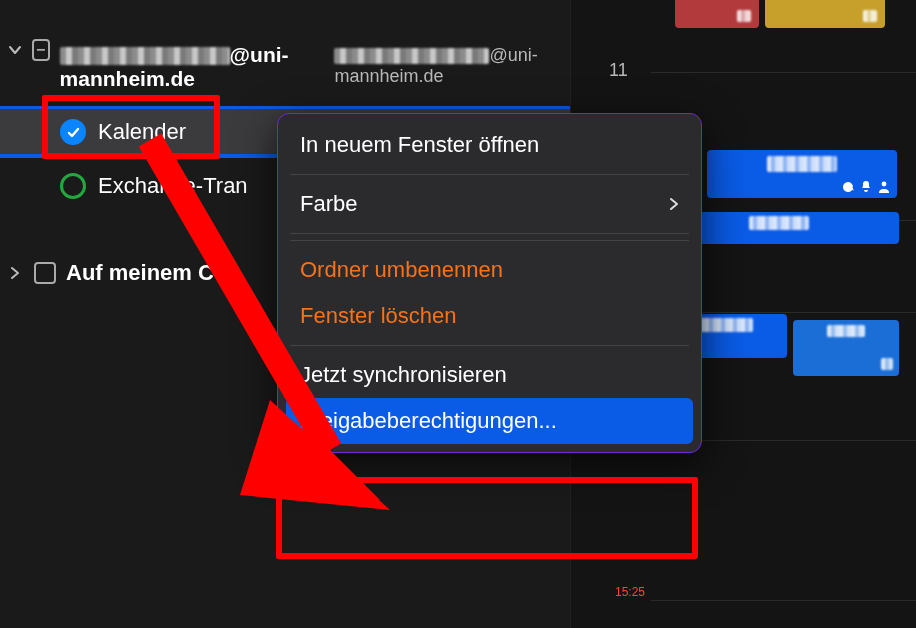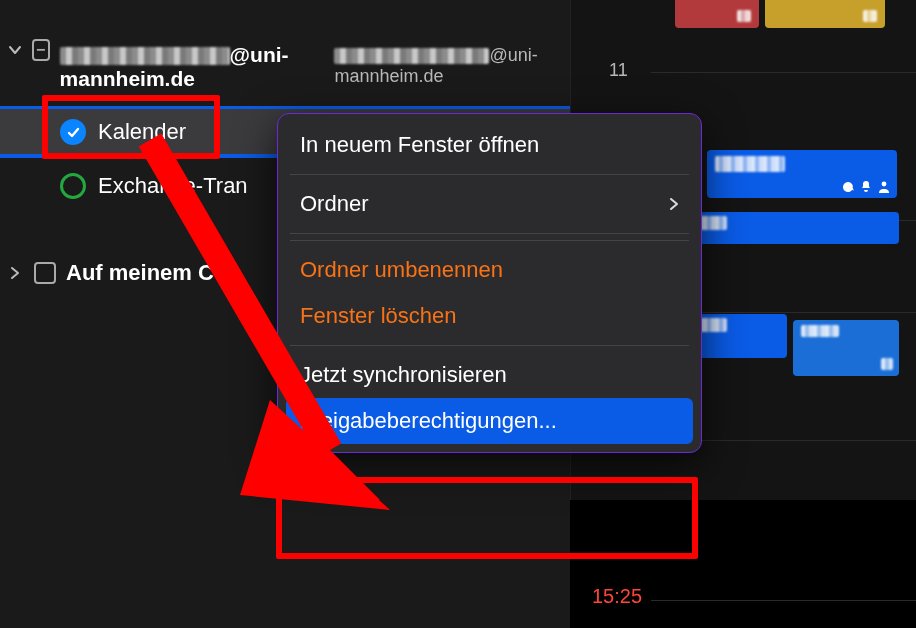--- a/index.html
+++ b/index.html
@@ -139,23 +139,24 @@
     border-radius: 4px;
   }
   .comp-label { font-size: 22px; color: #fff; font-weight: 600; }
 
   
   .right-pane {
     position: absolute;
     left: 570px;
     top: 0;
     width: 346px;
-    height: 500px;
+    height: 628px;
     background: #141414;
     border-left: 1px solid #222;
+    text-align: center;
   }
   .time-label {
     position: absolute;
     font-size: 18px;
     color: #b8b8b8;
     left: 38px;
   }
   .grid-line {
     position: absolute;
     left: 80px; right: 0;
@@ -178,23 +179,23 @@
     color: #fff;
   }
   .pix-ev {
     display: inline-block;
     background: repeating-linear-gradient(90deg,rgba(255,255,255,.85) 0 4px,rgba(255,255,255,.55) 4px 8px,rgba(255,255,255,.8) 8px 12px);
     filter: blur(1px);
     border-radius: 2px;
   }
   .red-time {
     position: absolute;
-    left: 21px;
+    left: 44px;
     color: #ff453a;
-    font-size: 20px;
+    font-size: 12px;
   }
 
   
   .context-menu {
     position: absolute;
     left: 277px;
     top: 113px;
     width: 425px;
     background: #2b2b2e;
     border: 1px solid #6d28d9;
@@ -329,21 +330,21 @@
 
   <div class="red-time" style="top:585px">15:25</div>
 </div>
 
 <div class="context-menu">
   <div class="menu-item">
     <span>In neuem Fenster öffnen</span>
   </div>
   <div class="menu-sep"></div>
   <div class="menu-item">
-    <span>Ordner</span>
+    <span>Farbe</span>
     <span class="chevron-r">
       <svg width="10" height="14" viewBox="0 0 10 14">
           <path d="M2 2l6 5-6 5" stroke="#ddd" stroke-width="2" fill="none" stroke-linecap="round" stroke-linejoin="round"></path>
         </svg>
     </span>
   </div>
   <div class="menu-sep"></div>
   <div class="menu-sep"></div>
   <div class="menu-item disabled">
     <span>Ordner umbenennen</span>

